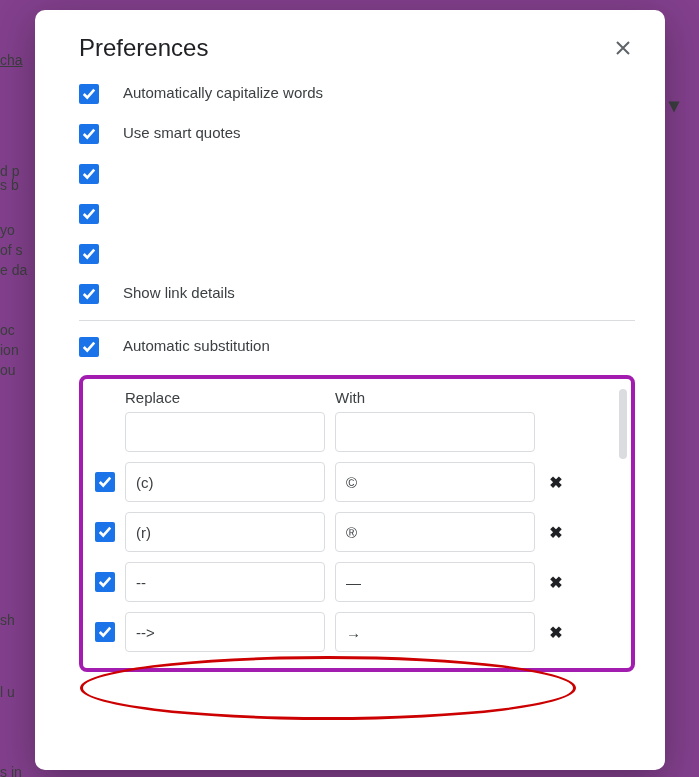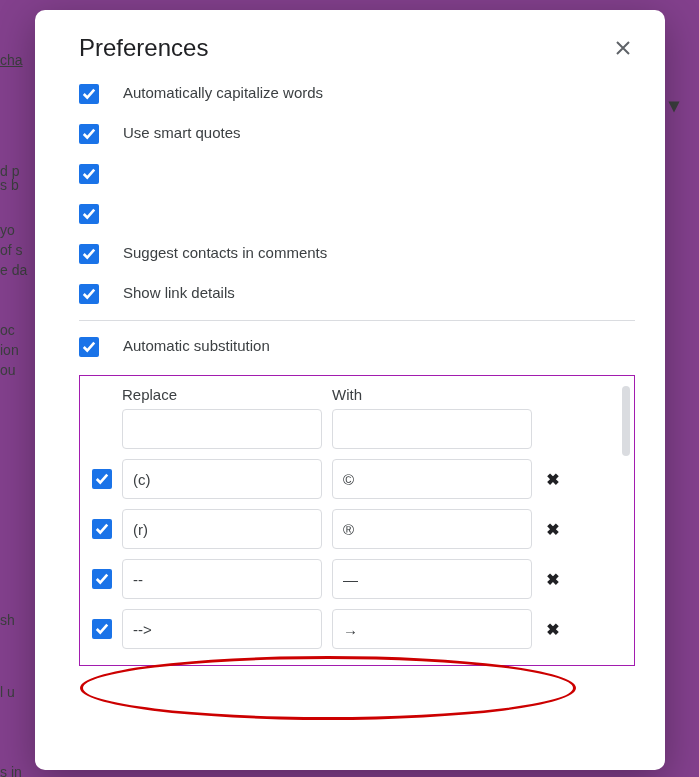--- a/index.html
+++ b/index.html
@@ -15,21 +15,21 @@
   .close-x svg{width:16px;height:16px;stroke:#5f6368;stroke-width:2;}
 
   .opts{display:flex;flex-direction:column;gap:20px;margin-bottom:16px;}
   .opt{display:flex;align-items:flex-start;gap:24px;font-size:15px;color:#3c4043;}
   .chk{width:20px;height:20px;border-radius:2px;background:#1a73e8;display:flex;align-items:center;justify-content:center;flex:0 0 auto;}
   .chk svg{width:14px;height:14px;stroke:#fff;stroke-width:3;fill:none;}
 
   .hr{height:1px;background:#dadce0;margin:0 0 16px 0;}
 
   
-  .sub-wrap{border:1px solid #a21caf;border-radius:0;padding:10px 12px 6px 12px;position:relative;}
+  .sub-wrap{border:4px solid #a21caf;border-radius:8px;padding:10px 12px 6px 12px;position:relative;}
   .scroll-ind{position:absolute;right:4px;top:10px;width:8px;height:70px;border-radius:4px;background:#dadce0;}
   .sub-headrow{display:flex;align-items:center;gap:10px;margin-bottom:6px;}
   .col-chk{width:20px;flex:0 0 auto;}
   .col-rep, .col-with{width:200px;}
   .col-x{width:22px;}
   .sub-head{font-size:15px;color:#3c4043;}
   .sub-row{display:flex;align-items:center;gap:10px;margin-bottom:10px;}
   .txt{height:40px;width:200px;box-sizing:border-box;border:1px solid #dadce0;border-radius:4px;padding:0 10px;font-size:15px;color:#3c4043;background:#fff;}
   .rowx{color:#202124;font-weight:700;font-size:16px;cursor:pointer;text-align:center;width:22px;}
 
@@ -98,21 +98,20 @@
               <path d="M2 8 L6 12 L14 3"></path>
             </svg>
           </span>
       </div>
       <div class="opt">
         <span class="chk">
             <svg viewBox="0 0 16 16">
               <path d="M2 8 L6 12 L14 3"></path>
             </svg>
           </span>
-        <span>Suggest contacts in comments</span>
       </div>
       <div class="opt">
         <span class="chk">
             <svg viewBox="0 0 16 16">
               <path d="M2 8 L6 12 L14 3"></path>
             </svg>
           </span>
         <span>Show link details</span>
       </div>
     </div>

